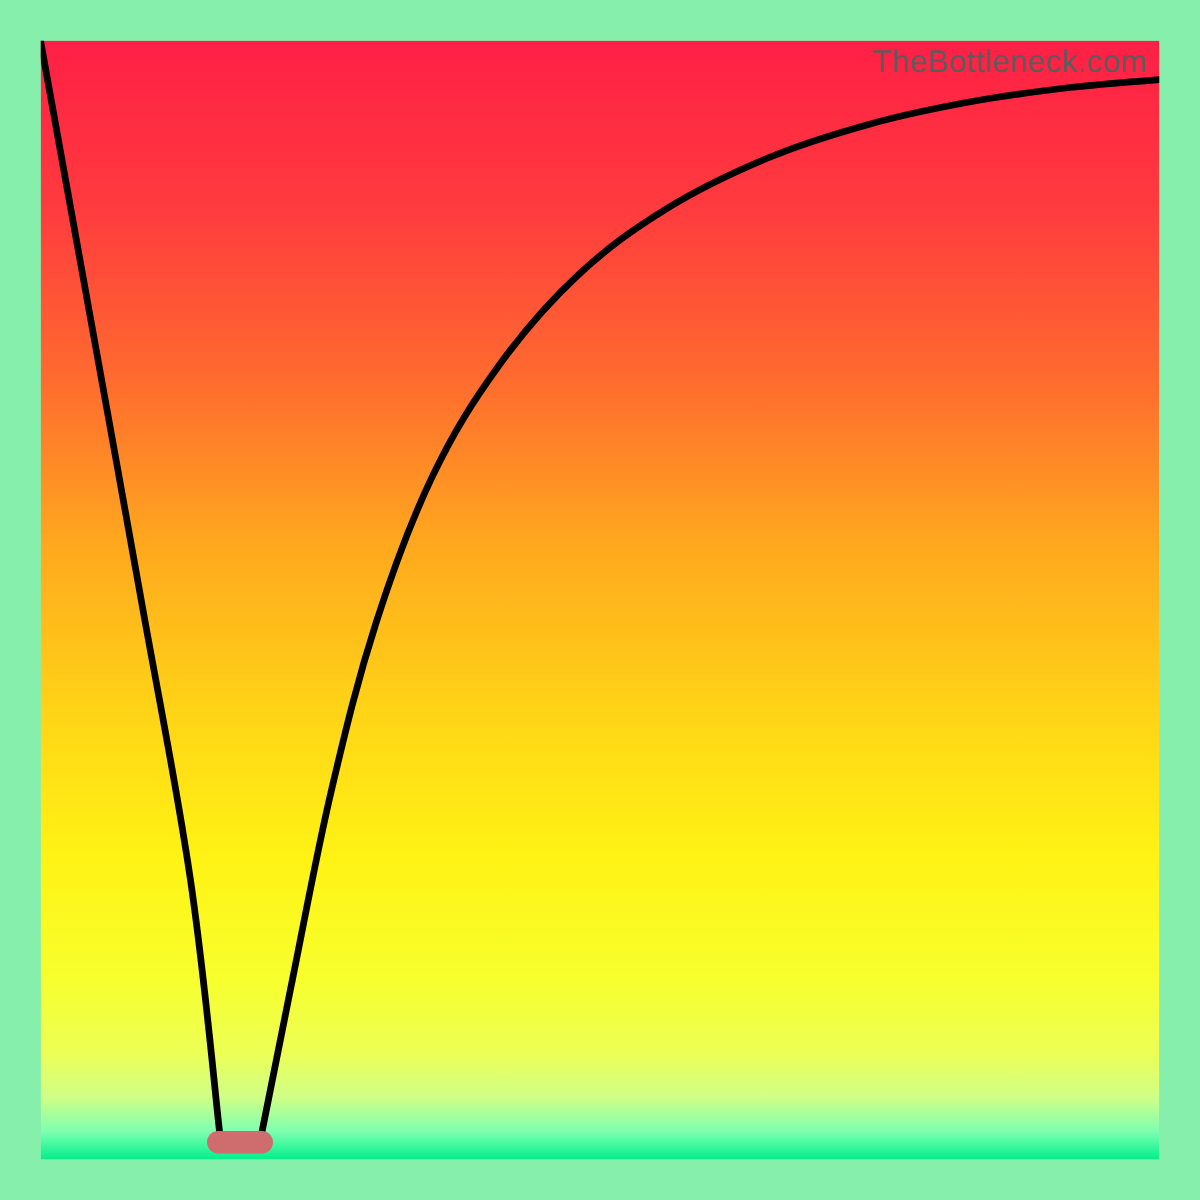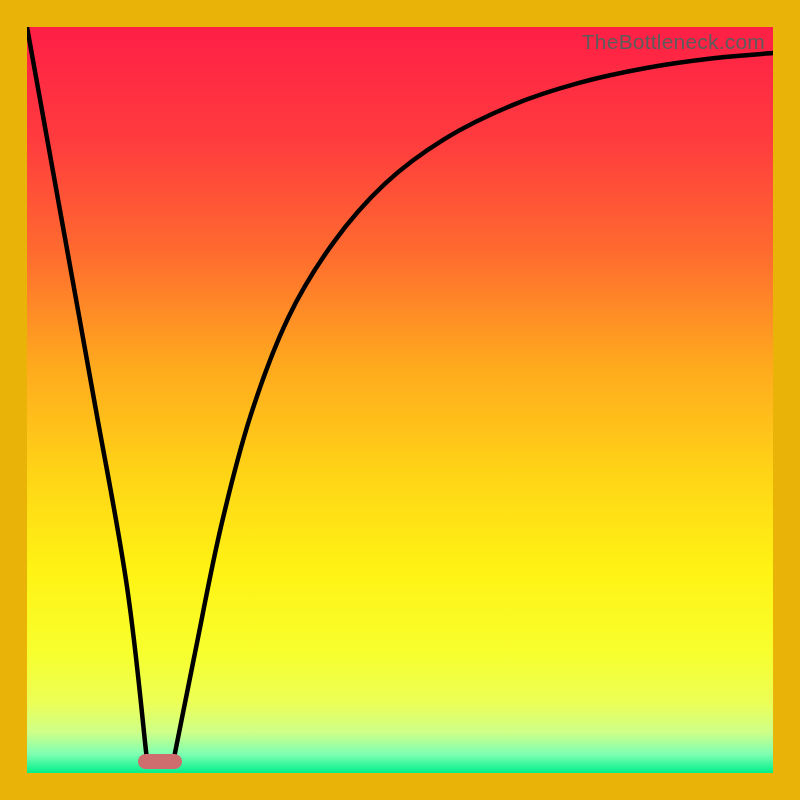--- a/index.html
+++ b/index.html
@@ -7,21 +7,21 @@
     padding: 0;
     width: 800px;
     height: 800px;
     overflow: hidden;
     background: #000;
     font-family: Arial, Helvetica, sans-serif;
   }
   .outer {
     width: 800px;
     height: 800px;
-    background: #eab308;
+    background: #86efac;
     position: relative;
   }
   .plot {
     position: absolute;
     left: 27px;
     top: 27px;
     width: 746px;
     height: 746px;
     overflow: hidden;
   }

